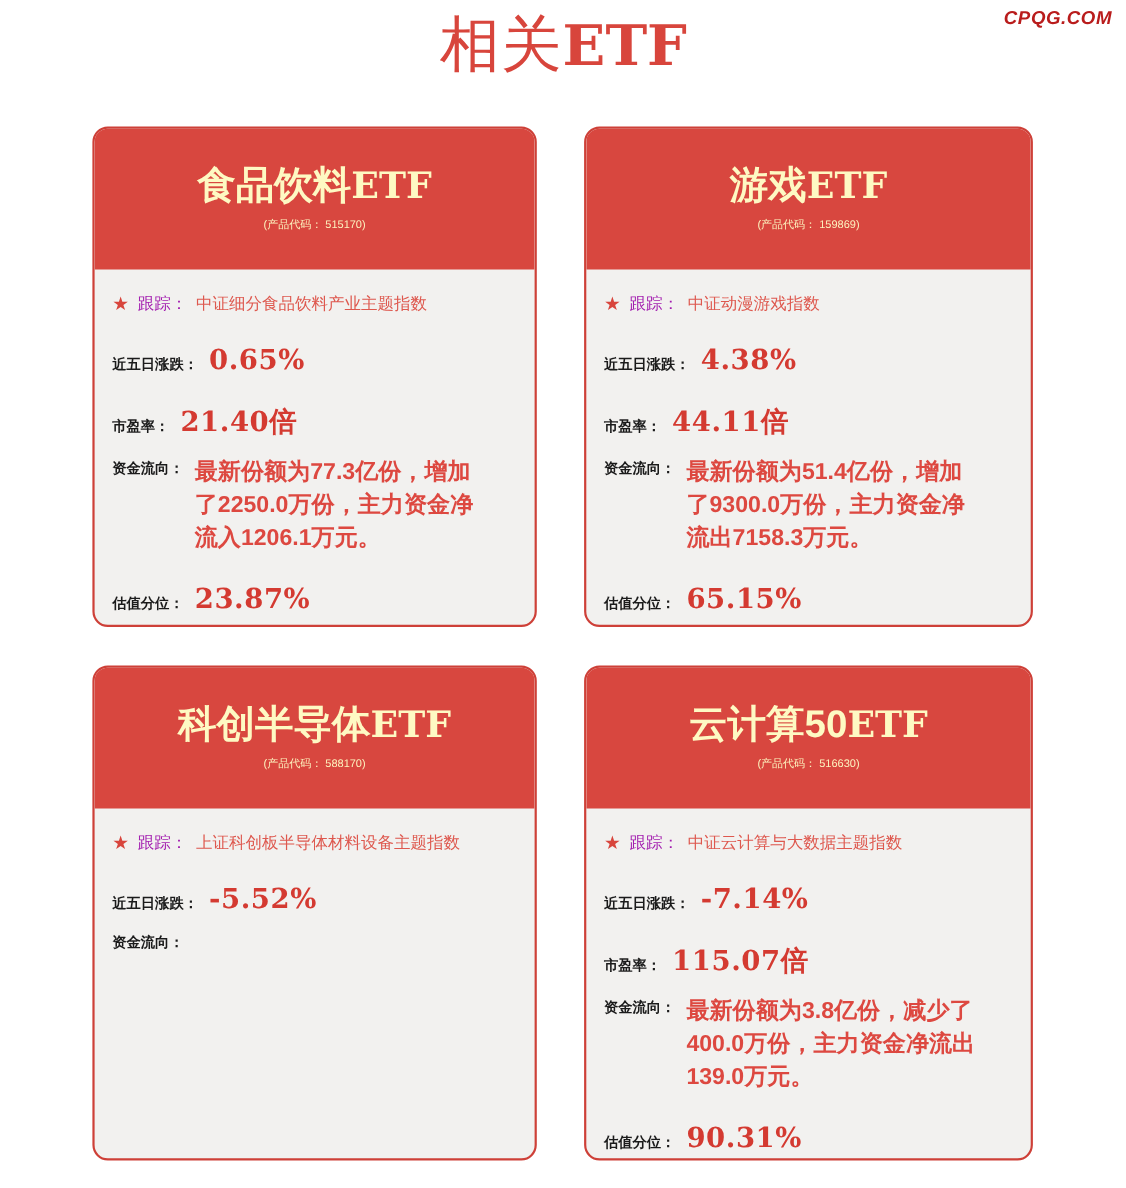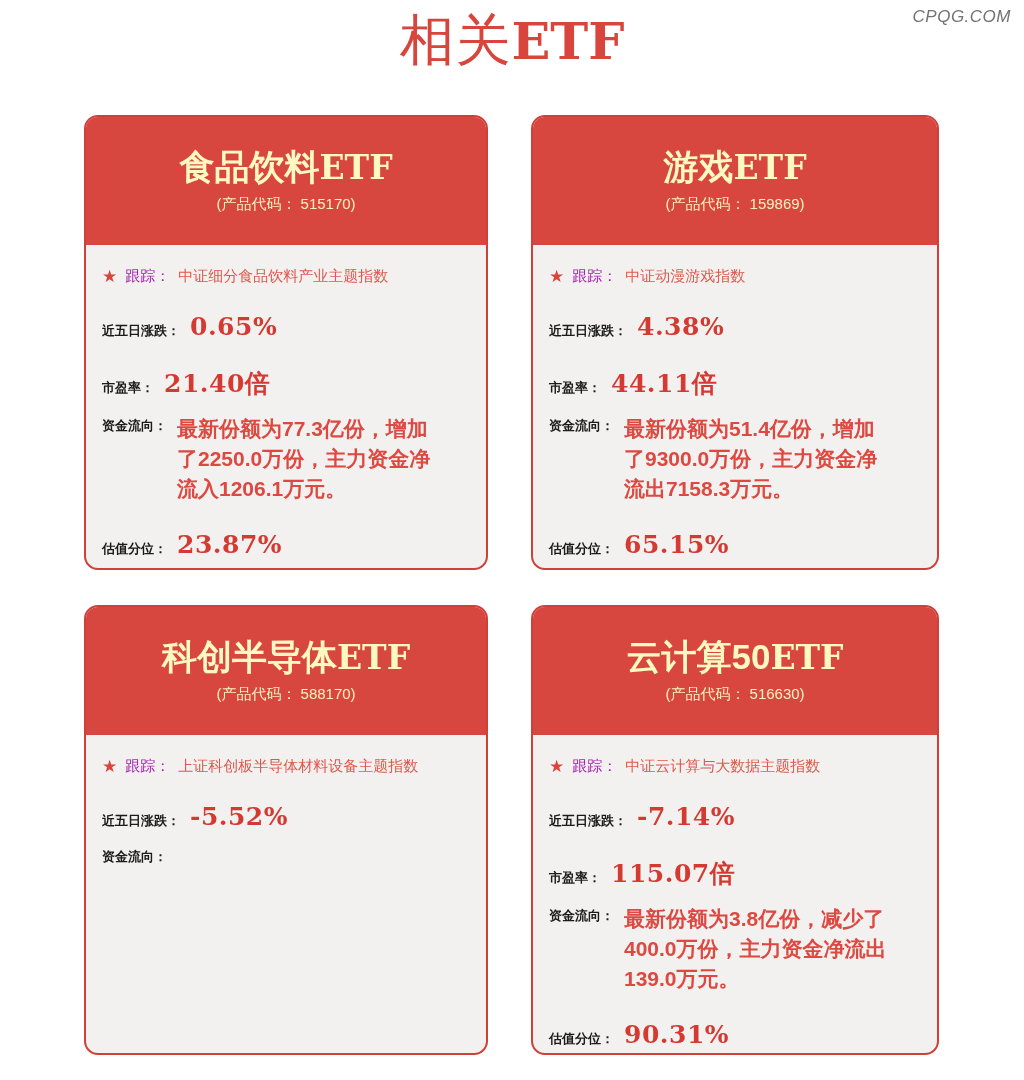--- a/index.html
+++ b/index.html
@@ -3,21 +3,21 @@
 <meta charset="utf-8">
 <style>
   html,body { margin:0; padding:0; }
   body {
     width:1024px; height:1080px; background:#ffffff;
     font-family:"Liberation Sans", sans-serif;
     position:relative; overflow:hidden;
   }
   .watermark {
     position:absolute; top:7px; right:13px;
-    color:#737373; font-weight:normal; font-style:italic;
+    color:#b91c1c; font-weight:bold; font-style:italic;
     font-size:17px; letter-spacing:0.5px;
   }
   .page-title {
     position:absolute; top:10px; left:0; width:100%;
     text-align:center; color:#D8453C; margin:0; line-height:1.1;
   }
   .page-title .zh { font-size:55px; font-weight:400; letter-spacing:1px; }
   .page-title .en { font-family:"DejaVu Serif","Liberation Serif",serif; font-size:51px; font-weight:bold; }
 
   .grid {
@@ -32,21 +32,21 @@
     background:#F2F1EF; overflow:hidden; box-sizing:border-box;
     display:flex; flex-direction:column;
   }
   .card-header {
     background:#D8473F; height:128px; flex:none;
     display:flex; flex-direction:column; align-items:center; justify-content:center;
     gap:11px; color:#fef9c3;
   }
   .card-title { font-size:35px; font-weight:900; line-height:1; }
   .card-title .en { font-family:"DejaVu Serif","Liberation Serif",serif; font-size:33px; font-weight:bold; }
-  .card-code { font-size:15px; font-weight:normal; opacity:0.96; }
+  .card-code { font-size:10px; font-weight:normal; opacity:0.96; }
 
   .card-body { padding:22px 16px 0 16px; }
   .track-row { display:flex; align-items:center; gap:8px; font-size:15px; color:#DE584E; }
   .star-icon { color:#D8453C; font-size:17px; line-height:1; }
   .track-label { color:#a21caf; }
   .track-value { color:#DE584E; }
 
   .metric-row { display:flex; align-items:baseline; gap:10px; margin-top:26px; }
   .metric-label { color:#1b1b1b; font-weight:bold; font-size:13px; flex:none; }
   .metric-value {

